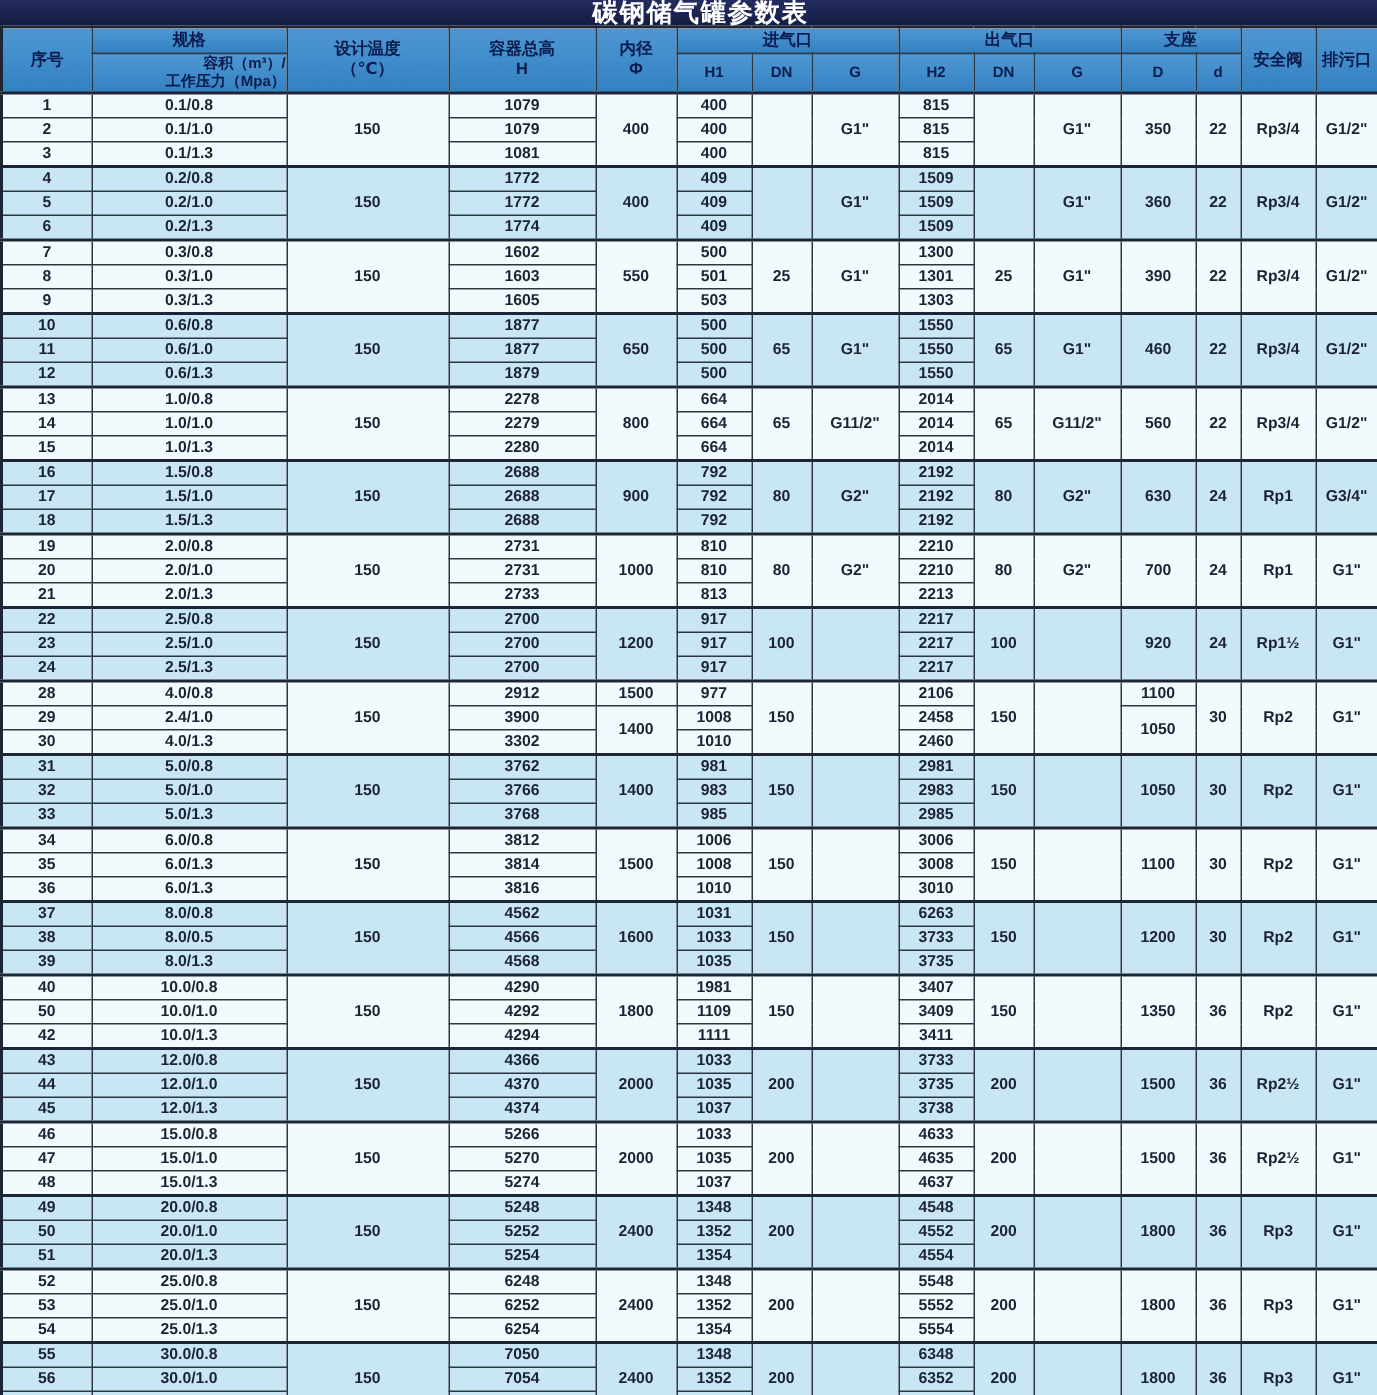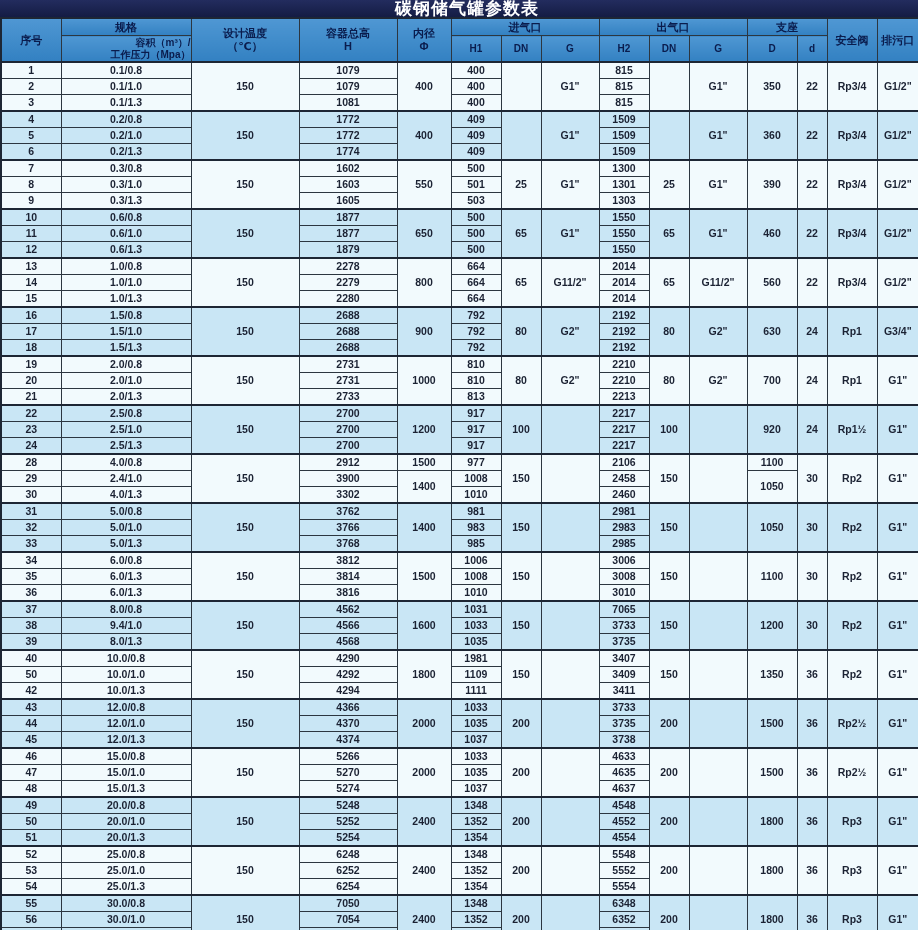--- a/index.html
+++ b/index.html
@@ -435,31 +435,31 @@
         </tr>
         <tr class="blue gstart">
           <td>37</td>
           <td>8.0/0.8</td>
           <td rowspan="3">150</td>
           <td>4562</td>
           <td rowspan="3">1600</td>
           <td>1031</td>
           <td rowspan="3">150</td>
           <td rowspan="3"></td>
-          <td>7065</td>
+          <td>6263</td>
           <td rowspan="3">150</td>
           <td rowspan="3"></td>
           <td rowspan="3">1200</td>
           <td rowspan="3">30</td>
           <td rowspan="3">Rp2</td>
           <td rowspan="3">G1"</td>
         </tr>
         <tr class="blue">
           <td>38</td>
-          <td>9.4/1.0</td>
+          <td>8.0/0.5</td>
           <td>4566</td>
           <td>1033</td>
           <td>3733</td>
         </tr>
         <tr class="blue">
           <td>39</td>
           <td>8.0/1.3</td>
           <td>4568</td>
           <td>1035</td>
           <td>3735</td>

